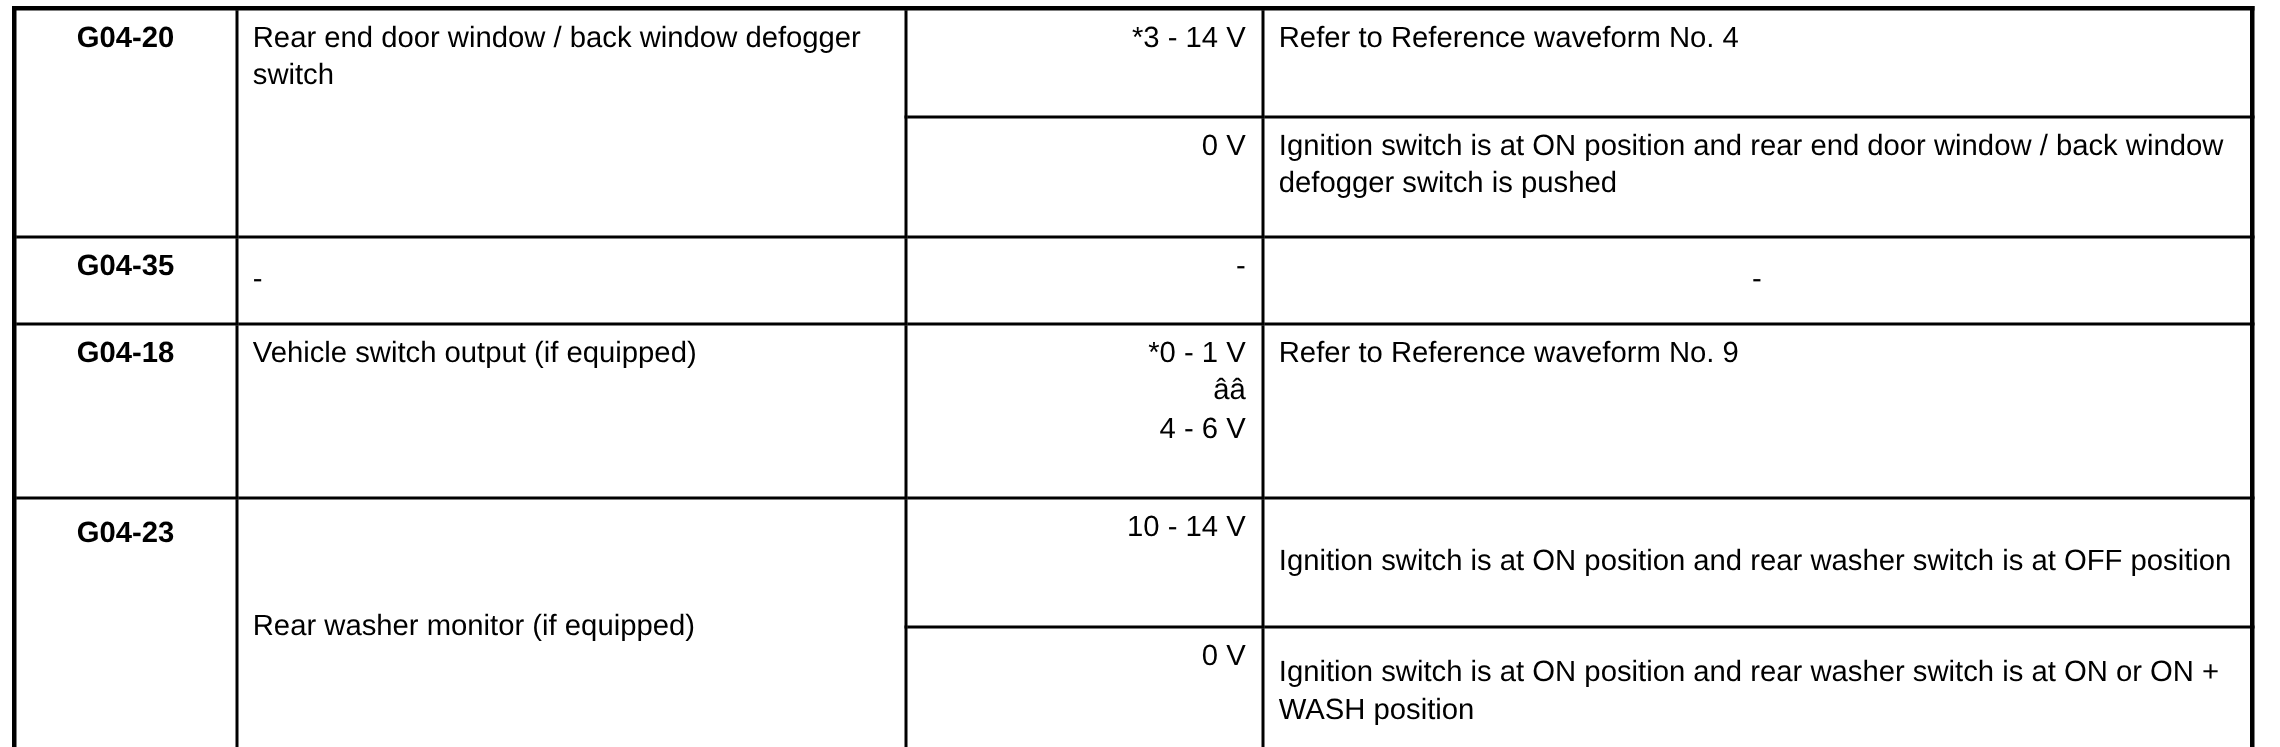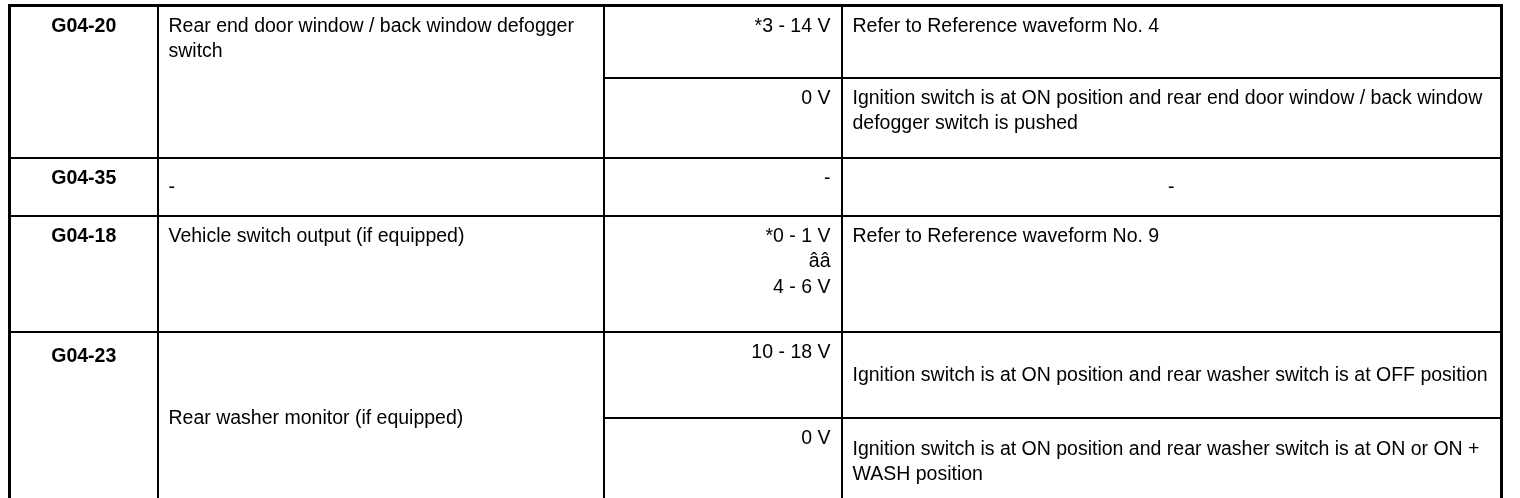--- a/index.html
+++ b/index.html
@@ -105,21 +105,21 @@
         <td class="desc">Vehicle switch output (if equipped)</td>
         <td class="volt" style="height:102px">*0 - 1 V
 ââ
 4 - 6 V</td>
         <td class="cond">Refer to Reference waveform No. 9</td>
       </tr>
 
       <tr>
         <td class="term" rowspan="2" style="vertical-align:top; padding-top:10px">G04-23</td>
         <td class="desc mid" rowspan="2">Rear washer monitor (if equipped)</td>
-        <td class="volt" style="height:72px">10 - 18 V</td>
+        <td class="volt" style="height:72px">10 - 14 V</td>
         <td class="cond" style="vertical-align:middle">Ignition switch is at ON position and rear washer switch is at OFF position</td>
       </tr>
 
       <tr>
         <td class="volt" style="height:72px">0 V</td>
         <td class="cond" style="vertical-align:middle">Ignition switch is at ON position and rear washer switch is at ON or ON + WASH position</td>
       </tr>
 
     </tbody>
   </table>

